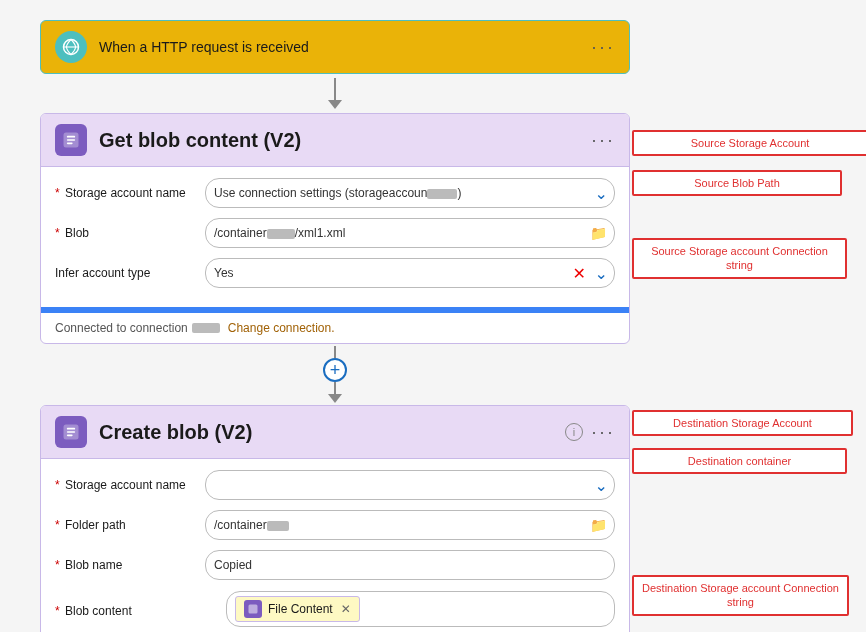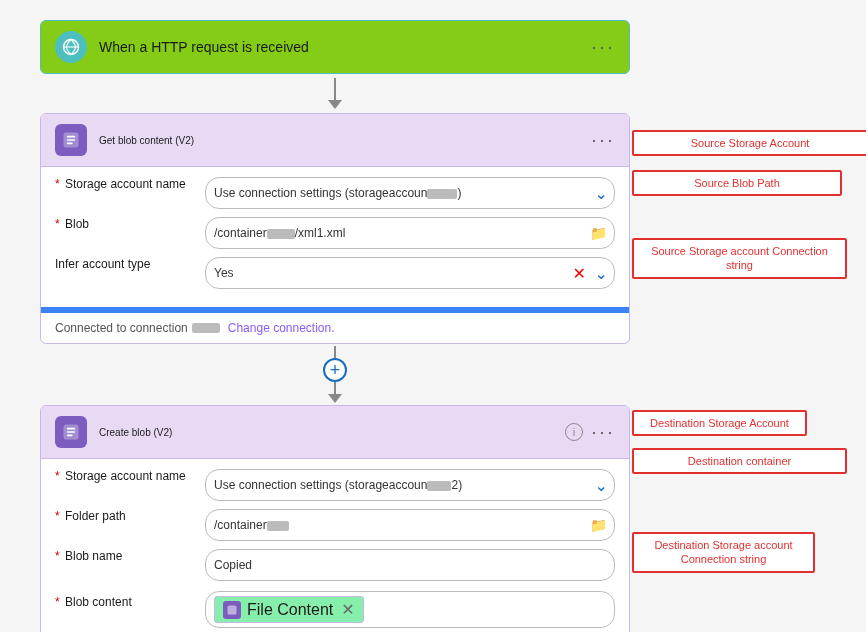--- a/index.html
+++ b/index.html
@@ -16,21 +16,21 @@
     .canvas {
       position: relative;
       width: 866px;
       padding: 20px 0 20px 20px;
     }
 
     
     .http-trigger-card {
       display: flex;
       align-items: center;
-      background: #84cc16;
+      background: #eab308;
       border: 1.5px solid #4dbfbf;
       border-radius: 6px;
       padding: 10px 14px;
       width: 590px;
       margin-left: 20px;
       position: relative;
     }
     .http-trigger-card .card-icon {
       width: 32px;
       height: 32px;
@@ -94,40 +94,41 @@
     .action-card-header .card-icon {
       width: 32px;
       height: 32px;
       background: #7c5cbf;
       border-radius: 6px;
       display: flex; align-items: center; justify-content: center;
       margin-right: 12px;
       flex-shrink: 0;
     }
     .action-card-header .card-title {
-      font-size: 10px;
-      font-weight: 400;
+      font-size: 20px;
+      font-weight: 700;
       color: #1a1a1a;
       flex: 1;
     }
     .info-icon {
       width: 18px; height: 18px;
       border-radius: 50%;
       border: 1.5px solid #888;
       display: flex; align-items: center; justify-content: center;
       font-size: 11px; color: #888;
       margin-right: 8px;
     }
 
     
     .form-body {
       padding: 10px 14px;
     }
     .form-row {
       display: flex;
+      align-items: center;
       margin-bottom: 8px;
       min-height: 32px;
     }
     .form-label {
       width: 150px;
       font-size: 12px;
       color: #1a1a1a;
       flex-shrink: 0;
     }
     .required-star {
@@ -183,21 +184,21 @@
     
     .connection-row {
       display: flex;
       align-items: center;
       padding: 8px 14px;
       font-size: 12px;
       color: #555;
       border-top: 6px solid #3b82f6;
     }
     .connection-link {
-      color: #8b5cf6;
+      color: #a16207;
       text-decoration: none;
       cursor: pointer;
       margin-left: 4px;
     }
 
     
     .plus-connector {
       display: flex;
       flex-direction: column;
       align-items: center;
@@ -232,25 +233,25 @@
       font-weight: 500;
       background: #fff;
       text-align: center;
       line-height: 1.3;
     }
 
     
     .blob-tag {
       display: inline-flex;
       align-items: center;
-      background: #86efac;
+      background: #fef9c3;
       border: 1px solid #c8b8e8;
       border-radius: 3px;
       padding: 3px 8px;
-      font-size: 16px;
+      font-size: 12px;
       color: #1a1a1a;
     }
     .blob-tag .tag-icon {
       width: 18px; height: 18px;
       background: #7c5cbf;
       border-radius: 3px;
       display: flex; align-items: center; justify-content: center;
       margin-right: 6px;
     }
     .blob-tag .close-x {
@@ -379,23 +380,20 @@
       <span class="card-more">···</span>
     </div>
     <div class="form-body">
 
       <div class="form-row">
         <div class="form-label">
           <span class="required-star">*</span>
           <span>Storage account name</span>
         </div>
         <div class="form-control with-icon" style="position:relative;">
-          <span class="form-control-text">
-            <span>Use connection settings (storageaccoun</span><span class="masked" style="width:24px;"></span><span>2)</span>
-          </span>
           <span class="dropdown-arrow">⌄</span>
         </div>
       </div>
 
       <div class="form-row">
         <div class="form-label">
           <span class="required-star">*</span>
           <span>Folder path</span>
         </div>
         <div class="form-control with-icon" style="position:relative;">
@@ -409,21 +407,21 @@
       <div class="form-row">
         <div class="form-label">
           <span class="required-star">*</span>
           <span>Blob name</span>
         </div>
         <div class="form-control">
           <span class="form-control-text">Copied</span>
         </div>
       </div>
 
-      <div class="form-row" style="align-items:flex-start; padding-top:2px;">
+      <div class="form-row" style="align-items:center; padding-top:2px;gap:21px;">
         <div class="form-label" style="padding-top:4px;">
           <span class="required-star">*</span>
           <span>Blob content</span>
         </div>
         <div class="form-control" style="min-height:34px; padding:4px 8px;">
           <div class="blob-tag">
             <div class="tag-icon">
               <svg width="12" height="12" viewBox="0 0 24 24" fill="none">
                 <rect x="3" y="3" width="18" height="18" rx="3" fill="#fff" opacity="0.5"></rect>
               </svg>
@@ -447,26 +445,26 @@
   </div>
 
   <div class="annotation" style="left:632px; top:170px; width:210px;">
     <span>Source Blob Path</span>
   </div>
 
   <div class="annotation" style="left:632px; top:238px; width:215px;">
     <span>Source Storage account Connection string</span>
   </div>
 
-  <div class="annotation" style="left:632px; top:410px; width:175px;">
+  <div class="annotation" style="left:632px; top:410px; width:221px;">
     <span>Destination Storage Account</span>
   </div>
 
   <div class="annotation" style="left:632px; top:448px; width:215px;">
     <span>Destination container</span>
   </div>
 
-  <div class="annotation" style="left:632px; top:532px; width:183px;">
+  <div class="annotation" style="left:632px; top:575px; width:217px;">
     <span>Destination Storage account
 Connection string</span>
   </div>
 
 </div>
 
 </body></html>

